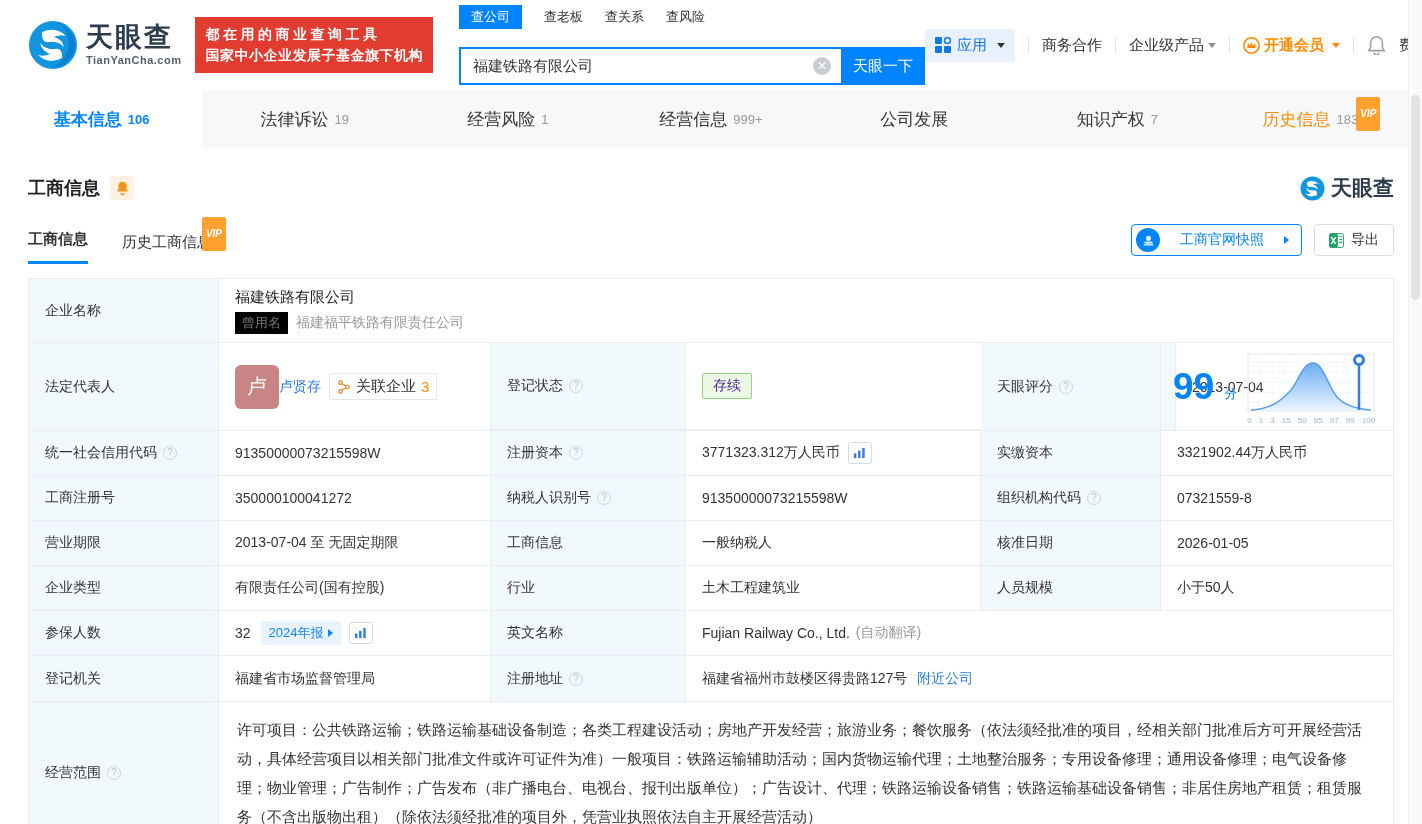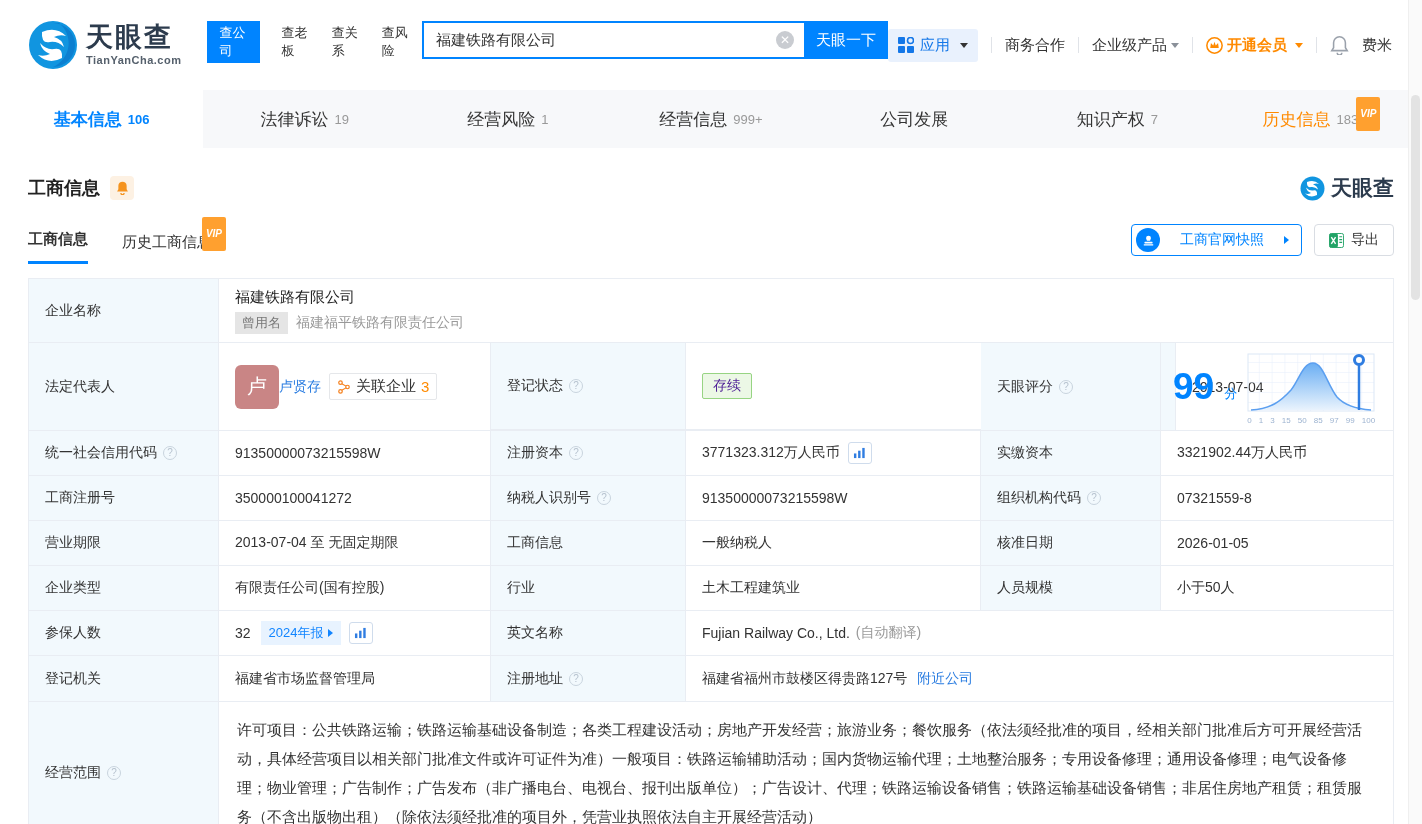--- a/index.html
+++ b/index.html
@@ -12,21 +12,21 @@
   
   .header{ height:90px; display:flex; align-items:center; padding:0 30px 0 28px; position:relative; background:#fff;}
   .logo{ display:flex; align-items:center; gap:8px; }
   .logo-txtcol{ display:flex; flex-direction:column; line-height:1; }
   .logo-cn{ font-size:27px; font-weight:bold; color:#2c3b4d; letter-spacing:2px;}
   .logo-en{ font-size:11px; color:#55606c; font-weight:bold; margin-top:4px; letter-spacing:.5px;}
   .promo{ background:var(--red); color:#fff; font-weight:bold; font-size:14px;
     padding:7px 10px; margin-left:14px; line-height:21px; white-space:nowrap;}
   .promo .l1{ letter-spacing:3.5px; display:block;}
   .promo .l2{ letter-spacing:.5px; display:block;}
-  .searchwrap{ margin-left:26px; display:flex; flex-direction:row;gap:12px; }
+  .searchwrap{ margin-left:26px; display:flex; flex-direction:column;gap:12px; }
   .stabs{ display:flex; align-items:center; gap:22px; margin-bottom:6px; font-size:13px;}
   .stab{ color:#333; cursor:pointer; padding:3px 0;}
   .stab.active{ background:var(--blue); color:#fff; padding:3px 12px;}
   .sbox{ display:flex; }
   .sinput-wrap{ position:relative; }
   .sinput{ width:382px; height:38px; border:2px solid var(--blue); border-right:none; outline:none;
     font-size:15px; padding:0 36px 0 12px; color:#333; font-family:inherit;}
   .clear-ic{ position:absolute; right:10px; top:10px; width:18px; height:18px; border-radius:50%;
     background:#c9ccd1; color:#fff; font-size:12px; line-height:18px; text-align:center; cursor:pointer;}
   .sbtn{ width:84px; height:38px; background:var(--blue); color:#fff; border:none; font-size:15px; cursor:pointer; font-family:inherit;}
@@ -82,21 +82,21 @@
   .cell{ border-right:1px solid var(--line); padding:0 16px; display:flex; align-items:center;
     font-size:14px; color:var(--txt); min-height:44px;}
   .cell:last-child{ border-right:none;}
   .lbl{ background:var(--lblbg); gap:6px;}
   .c1{width:190px;flex:none;} .c2{width:272px;flex:none;} .c3{width:195px;flex:none;}
   .c4{width:295px;flex:none;} .c5{width:180px;flex:none;} .c6{flex:1;}
   .rh64{height:64px;} .rh88{height:88px;} .rh46{height:46px;}
   .namecell{ flex-direction:column; align-items:flex-start; justify-content:center; gap:5px; padding:9px 16px;}
   .cname{ font-size:15px; color:#1f1f1f; font-weight:500;}
   .former{ display:flex; align-items:center; gap:8px;}
-  .tag-gray{ background:#e5e5e5; color:#777; font-size:13px; padding:2px 7px;}
+  .tag-gray{ background:#000000; color:#777; font-size:13px; padding:2px 7px;}
   .former-name{ color:#999; font-size:14px;}
   .avatar{ width:44px; height:44px; border-radius:6px; background:#c98585; color:#fff; font-size:20px;
     display:flex; align-items:center; justify-content:center; flex:none;}
   .repname{ color:var(--link); margin:0 8px 0 0; cursor:pointer;}
   .rel-chip{ border:1px solid #e5e7ea; border-radius:2px; padding:3px 7px; display:flex;
     align-items:center; gap:5px; font-size:15px; cursor:pointer; background:#fff;}
   .rel-cnt{ color:var(--orange);}
   .substack{ width:490px; flex:none; display:flex; flex-direction:row;}
   .substack .srow{ display:flex; flex:1;}
   .substack .srow:first-child{ border-bottom:1px solid var(--line);}
@@ -134,20 +134,24 @@
         <path d="M25 3 a22 22 0 0 1 0 44 a26 26 0 0 0 6-44 z" fill="#0c7fd0"></path>
         <path d="M14 12 q14 -6 24 4 q-6 -2 -12 1 q8 2 10 10 q-6 -6 -14 -5 q-9 2 -8 -10z" fill="#fff"></path>
         <path d="M34 38 q-13 7 -24 -3 q6 2 12 -1 q-8 -3 -10 -11 q6 7 14 6 q9 -2 8 9z" fill="#fff"></path>
       </svg>
     </span>
     <span class="logo-txtcol">
       <span class="logo-cn">天眼查</span>
       <span class="logo-en">TianYanCha.com</span>
     </span>
   </div>
+  <div class="promo">
+    <span class="l1">都在用的商业查询工具</span>
+    <span class="l2">国家中小企业发展子基金旗下机构</span>
+  </div>
   <div class="searchwrap">
     <div class="stabs">
       <span class="stab active">查公司</span>
       <span class="stab">查老板</span>
       <span class="stab">查关系</span>
       <span class="stab">查风险</span>
     </div>
     <div class="sbox">
       <span class="sinput-wrap">
         <input class="sinput" type="text" value="福建铁路有限公司" style="">

